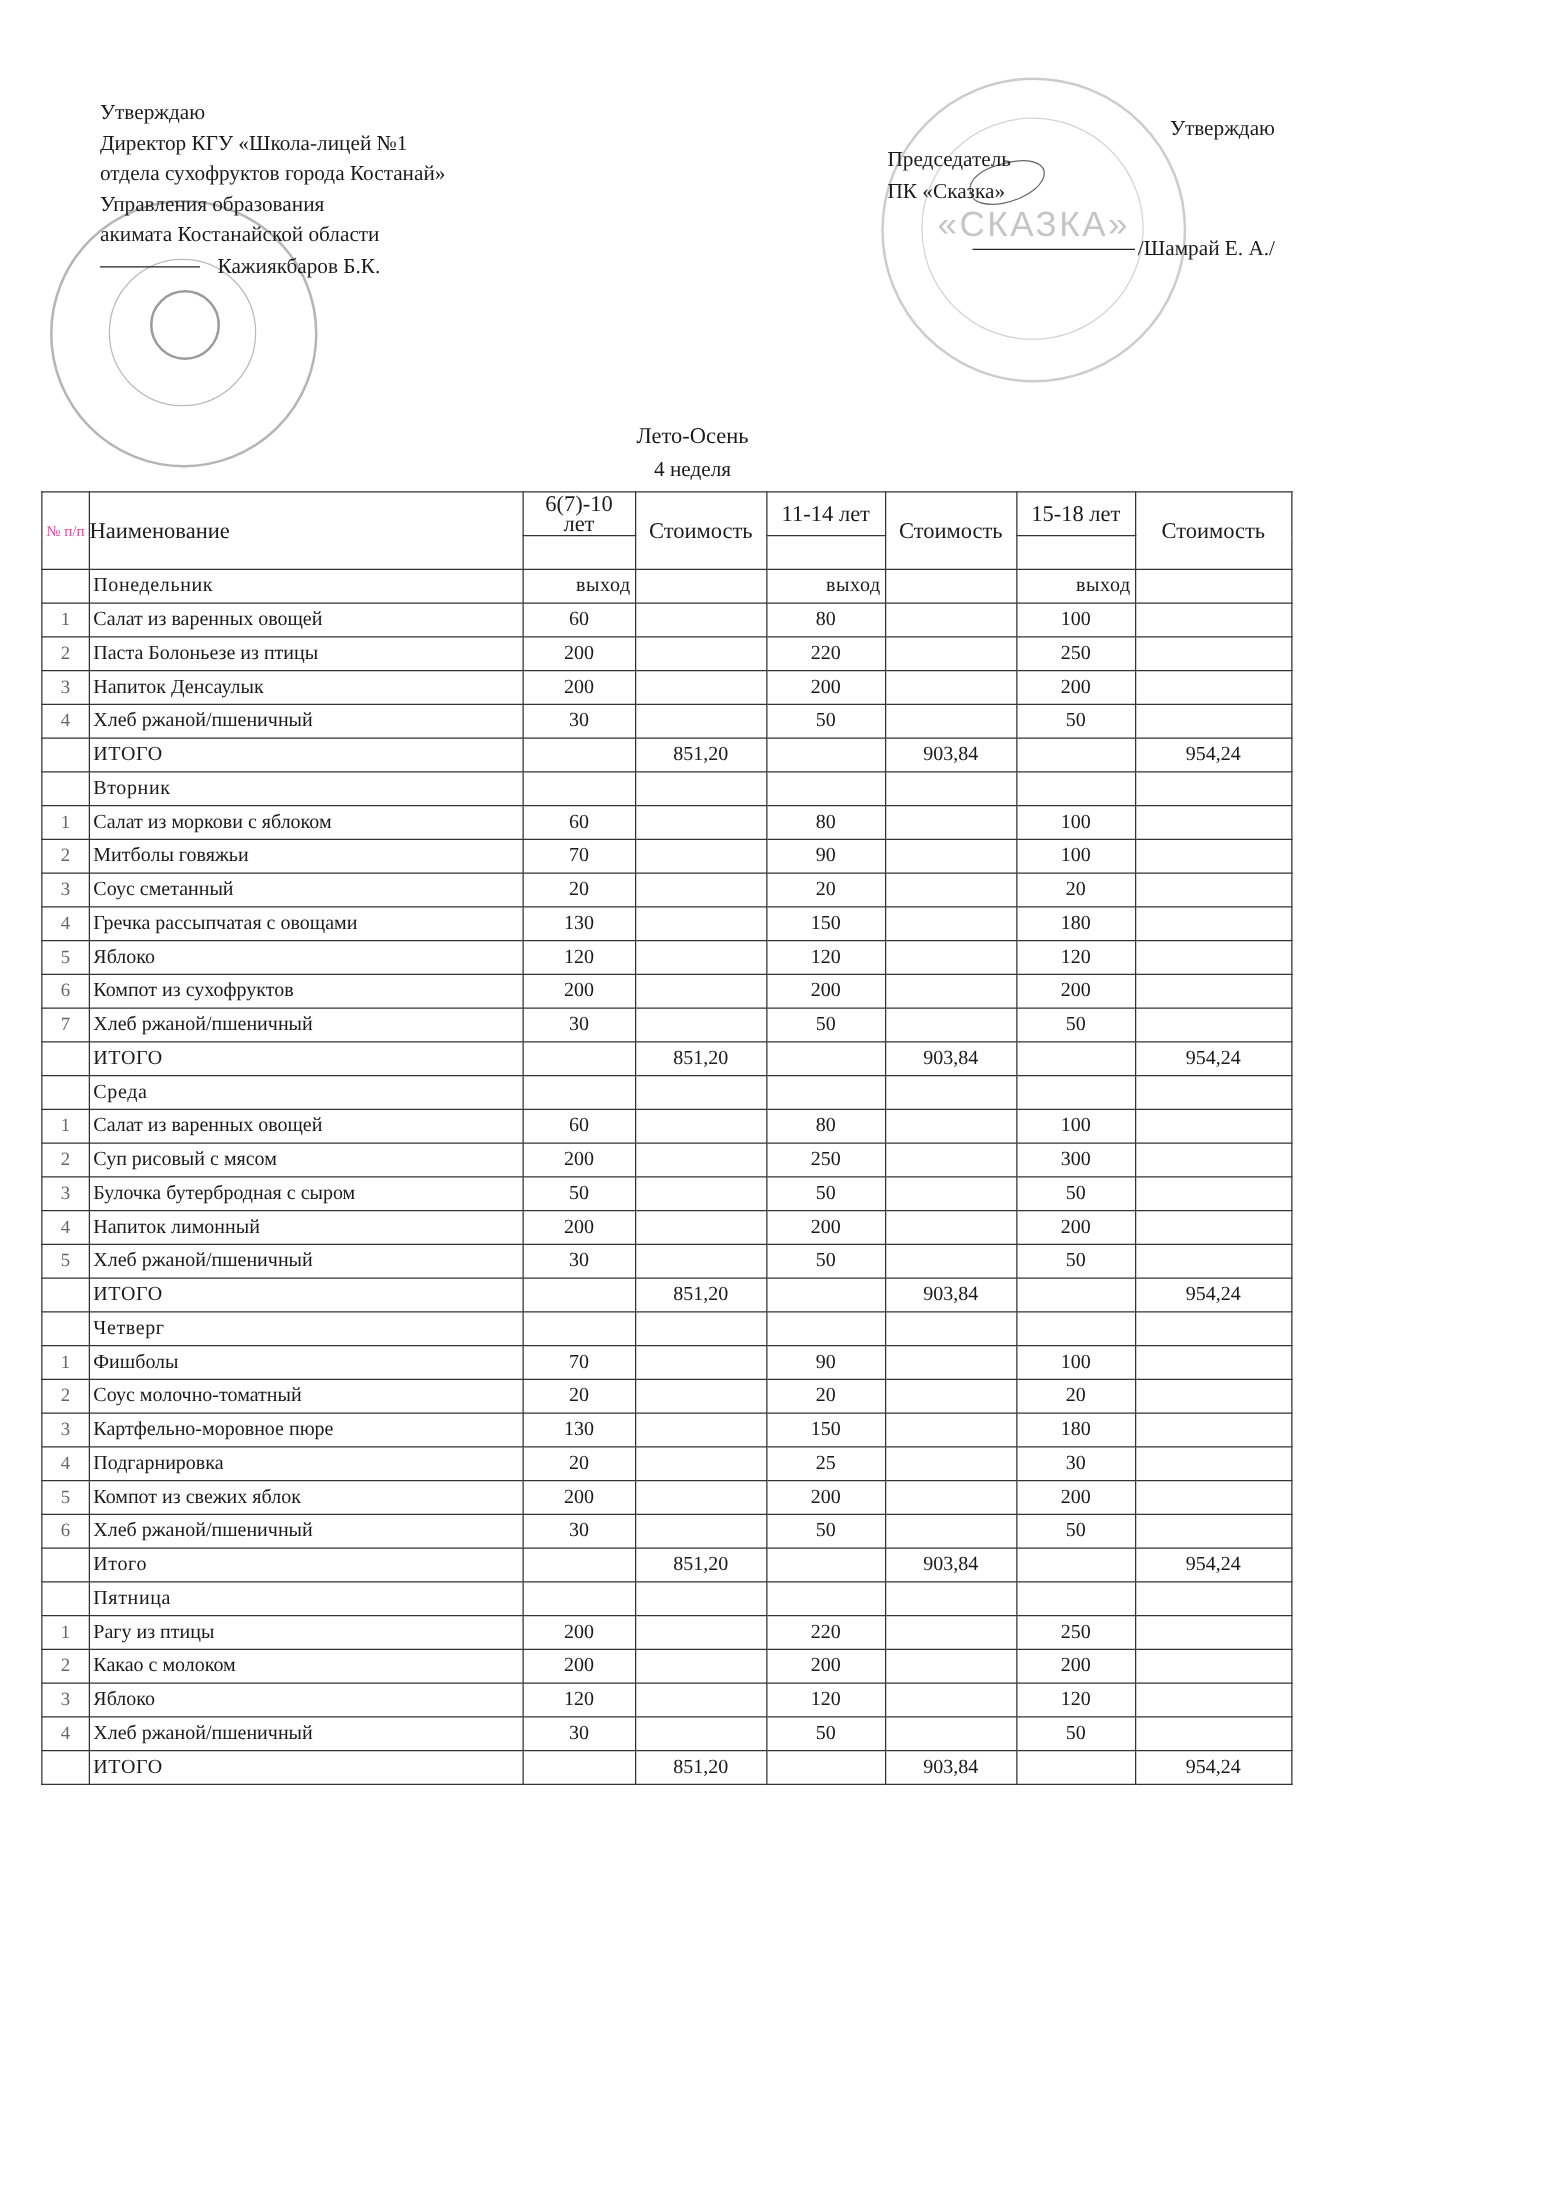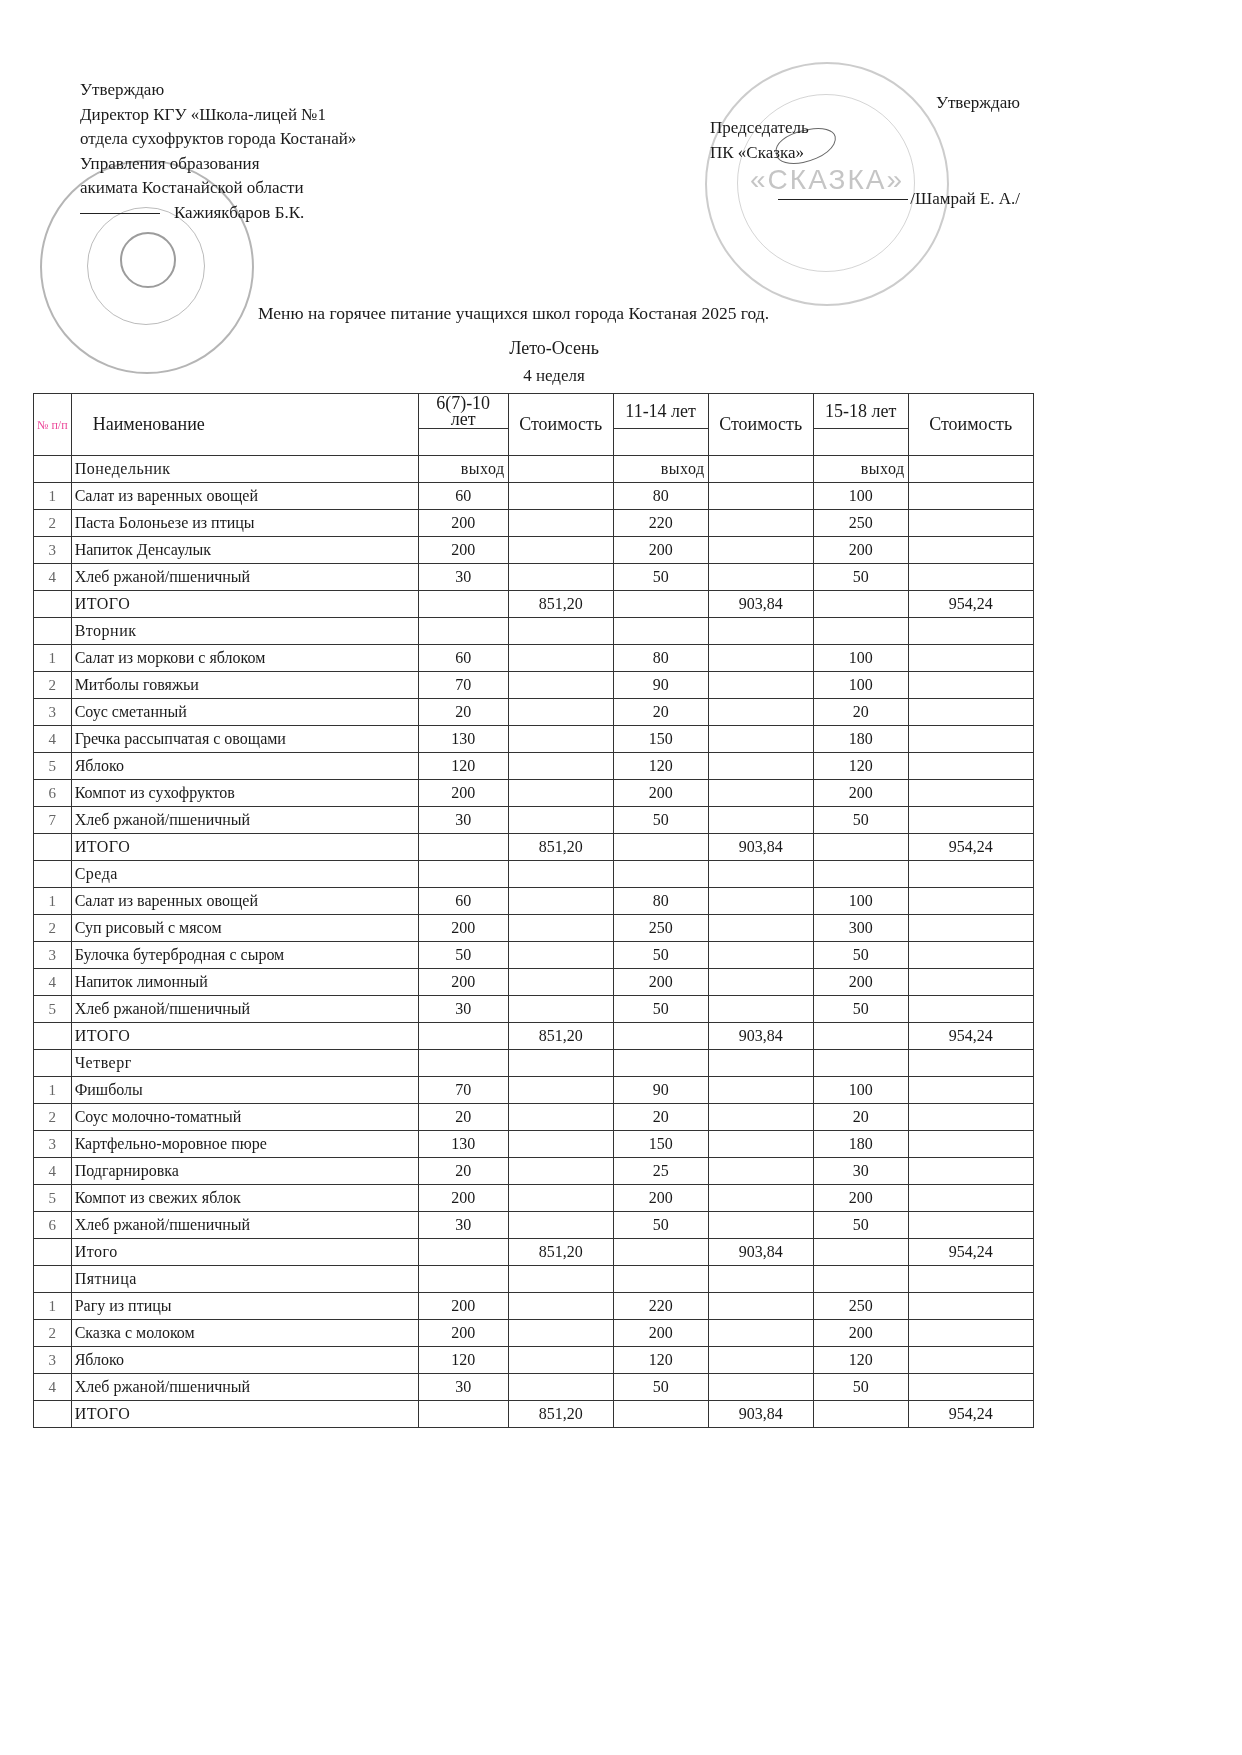--- a/index.html
+++ b/index.html
@@ -36,21 +36,21 @@
   .week { position: absolute; left: 0; width: 1108px; top: 366px; text-align: center; font-size: 17px; }
 
   table.menu { position: absolute; left: 33px; top: 393px; border-collapse: collapse; table-layout: fixed;
                font-family: "Liberation Serif", serif; font-size: 16px; }
   table.menu td { border: 1px solid #333; padding: 0 3px; height: 26px; vertical-align: middle; overflow: hidden; white-space: nowrap; }
   td.num { text-align: center; color: #666; font-size: 15px; }
   td.name { text-align: left; padding-left: 4px; }
   td.val { text-align: center; }
   td.cost { text-align: center; }
   .hdr td { font-size: 18px; text-align: center; }
-  .hdr td.hname { text-align: left; padding-left: 21px; }
+  .hdr td.hname { text-align: left; padding-left: 0; }
   .hdr td.hnum { font-size: 12px; color: #ec4899; line-height: 16px; }
   .day-row td.name { font-weight: normal; letter-spacing: 0.5px; }
   .day-row td.out { text-align: right; letter-spacing: 0.5px; }
   .total-row td.name { letter-spacing: 0.5px; }
   .total-row td.cost { font-size: 16px; }
   .tall td { height: 34px; }
   .xtall td { height: 40px; }
 </style>
 </head>
 <body>
@@ -83,21 +83,20 @@
     <div class="r2">
       <span>Председатель</span>
       <span>ПК «Сказка»</span>
     </div>
     <div class="r3">
       <span class="sig-line2"></span><span>/Шамрай Е. А./</span>
     </div>
   </div>
   <div class="signature"></div>
 
-  <div class="title">Меню на горячее питание учащихся школ города Костаная 2025 год.</div>
   <div class="season">Лето-Осень</div>
   <div class="week">4 неделя</div>
 
   <table class="menu">
     <colgroup>
       <col style="width:36px">
         <col style="width:347px">
         <col style="width:90px">
         <col style="width:105px">
       <col style="width:95px">
@@ -436,21 +435,21 @@
           <td class="name">Рагу из птицы</td>
           <td class="val">200</td>
           <td class="cost"></td>
           <td class="val">220</td>
           <td class="cost"></td>
           <td class="val">250</td>
           <td class="cost"></td>
         </tr>
         <tr class="item-row xtall">
           <td class="num">2</td>
-          <td class="name">Сказка с молоком</td>
+          <td class="name">Какао с молоком</td>
           <td class="val">200</td>
           <td class="cost"></td>
           <td class="val">200</td>
           <td class="cost"></td>
           <td class="val">200</td>
           <td class="cost"></td>
         </tr>
         <tr class="item-row ">
           <td class="num">3</td>
           <td class="name">Яблоко</td>

